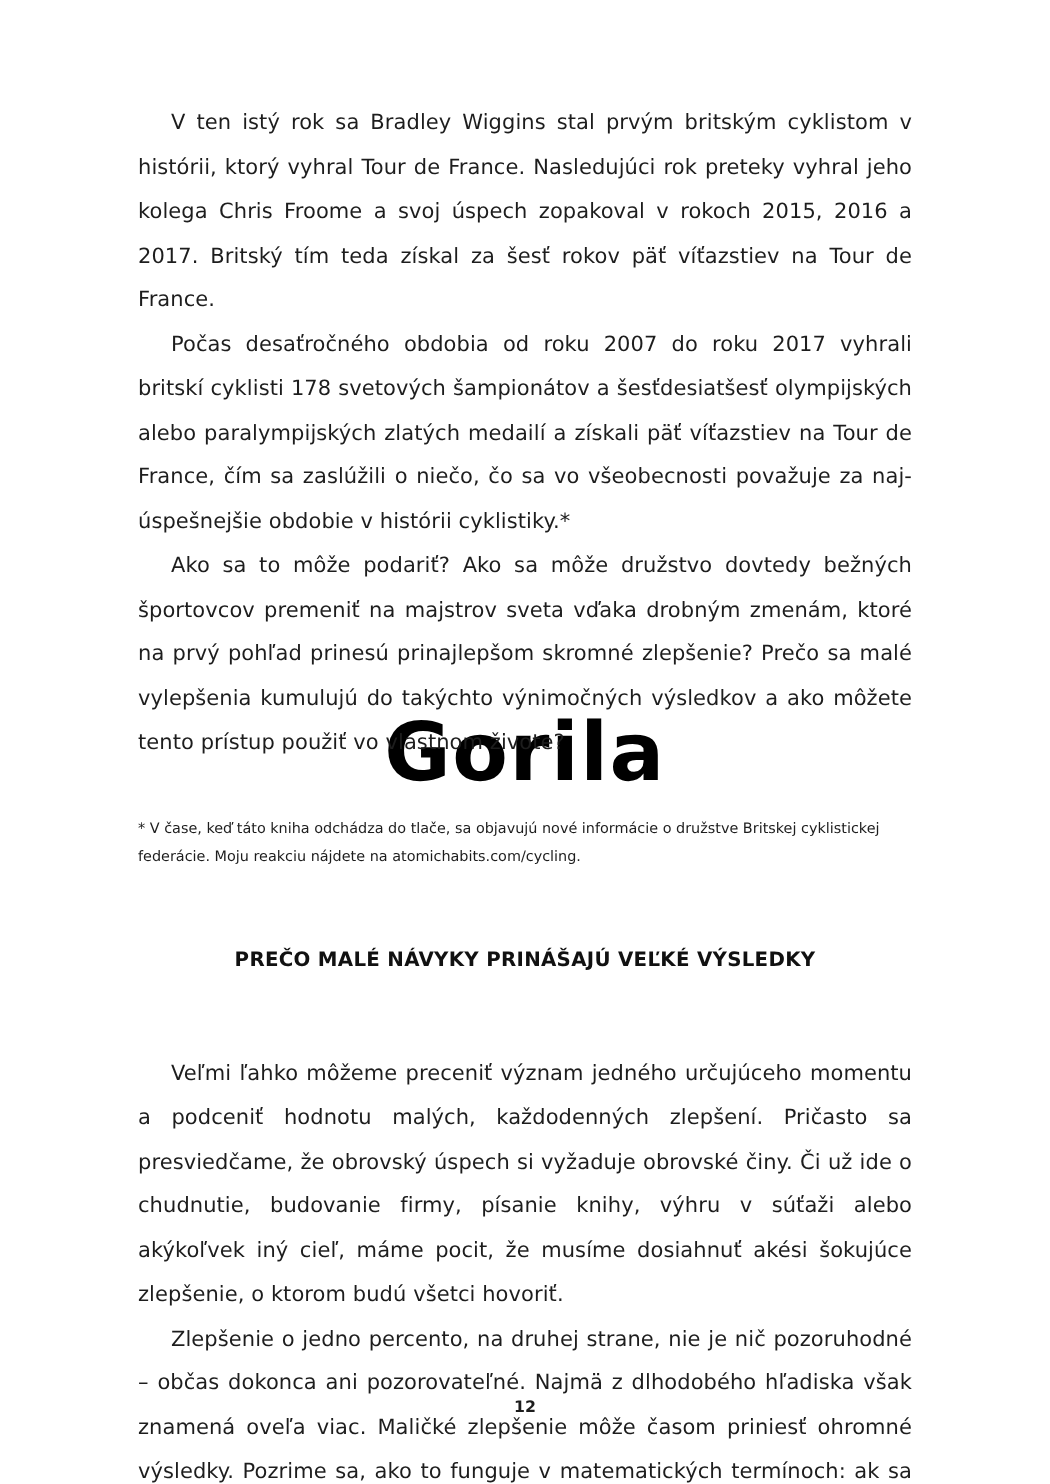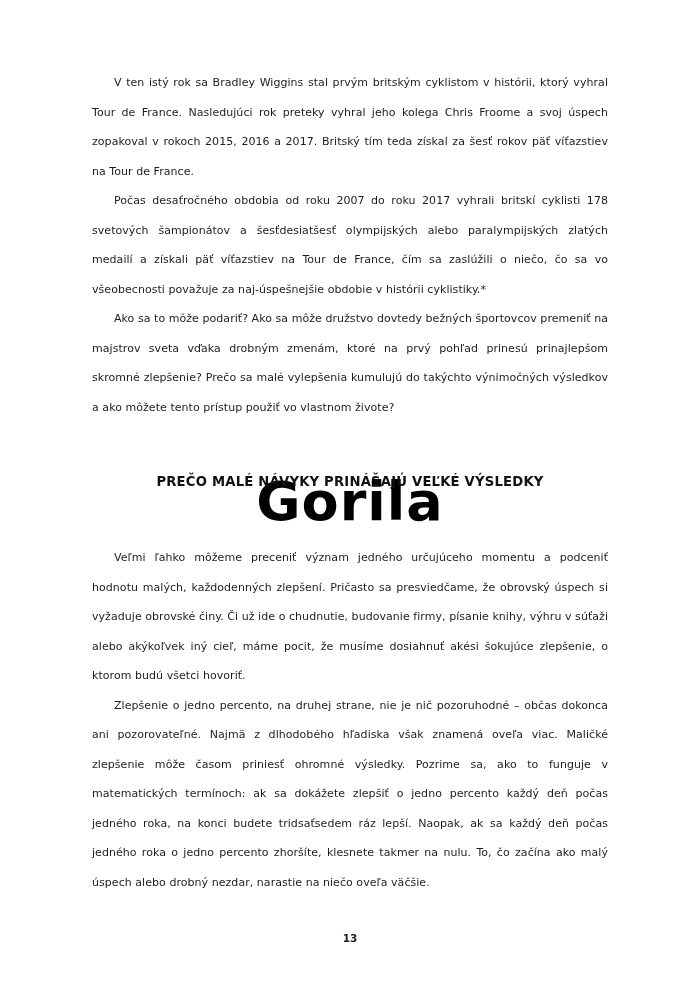--- a/index.html
+++ b/index.html
@@ -26,21 +26,21 @@
   .content {
     position: absolute;
     left: 92px;
     top: 68px;
     width: 516px;
   }
   p.body-par {
     margin: 0 0 0 0;
     text-indent: 22px;
     text-align: justify;
-    font-size: 11px;
+    font-size: 14px;
     line-height: 29.5px;
     color: #1d1d1d;
     letter-spacing: 0.05px;
   }
   p.body-par + p.body-par {
     margin-top: 0px;
   }
   .footnote {
     margin-top: 32px;
     font-size: 9.6px;
@@ -97,25 +97,26 @@
 <div class="page">
 
   <div class="watermark">Gorila</div>
 
   <div class="content text-layer">
 
     <p class="body-par">V ten istý rok sa Bradley Wiggins stal prvým britským cyklistom v histórii, ktorý vyhral Tour de France. Nasledujúci rok preteky vyhral jeho kolega Chris Froome a svoj úspech zopakoval v rokoch 2015, 2016 a 2017. Britský tím teda získal za šesť rokov päť víťazstiev na Tour de France.</p>
     <p class="body-par">Počas desaťročného obdobia od roku 2007 do roku 2017 vyhrali britskí cyklisti 178 svetových šampionátov a šesťdesiatšesť olympijských alebo paralympijských zlatých medailí a získali päť víťazstiev na Tour de France, čím sa zaslúžili o niečo, čo sa vo všeobecnosti považuje za naj-úspešnejšie obdobie v histórii cyklistiky.*</p>
     <p class="body-par">Ako sa to môže podariť? Ako sa môže družstvo dovtedy bežných športovcov premeniť na majstrov sveta vďaka drobným zmenám, ktoré na prvý pohľad prinesú prinajlepšom skromné zlepšenie? Prečo sa malé vylepšenia kumulujú do takýchto výnimočných výsledkov a ako môžete tento prístup použiť vo vlastnom živote?</p>
 
+    <p class="footnote">* V čase, keď táto kniha odchádza do tlače, sa objavujú nové informácie o družstve Britskej cyklistickej federácie. Moju reakciu nájdete na atomichabits.com/cycling.</p>
 
     <h2 class="heading">PREČO MALÉ NÁVYKY PRINÁŠAJÚ VEĽKÉ VÝSLEDKY</h2>
 
     <div class="section-after-heading">
       <p class="body-par">Veľmi ľahko môžeme preceniť význam jedného určujúceho momentu a podceniť hodnotu malých, každodenných zlepšení. Pričasto sa presviedčame, že obrovský úspech si vyžaduje obrovské činy. Či už ide o chudnutie, budovanie firmy, písanie knihy, výhru v súťaži alebo akýkoľvek iný cieľ, máme pocit, že musíme dosiahnuť akési šokujúce zlepšenie, o ktorom budú všetci hovoriť.</p>
       <p class="body-par">Zlepšenie o jedno percento, na druhej strane, nie je nič pozoruhodné – občas dokonca ani pozorovateľné. Najmä z dlhodobého hľadiska však znamená oveľa viac. Maličké zlepšenie môže časom priniesť ohromné výsledky. Pozrime sa, ako to funguje v matematických termínoch: ak sa dokážete zlepšiť o jedno percento každý deň počas jedného roka, na konci budete tridsaťsedem ráz lepší. Naopak, ak sa každý deň počas jedného roka o jedno percento zhoršíte, klesnete takmer na nulu. To, čo začína ako malý úspech alebo drobný nezdar, narastie na niečo oveľa väčšie.</p>
     </div>
 
   </div>
 
-  <div class="page-number">13</div>
+  <div class="page-number">12</div>
 
 </div>
 
 </body></html>

